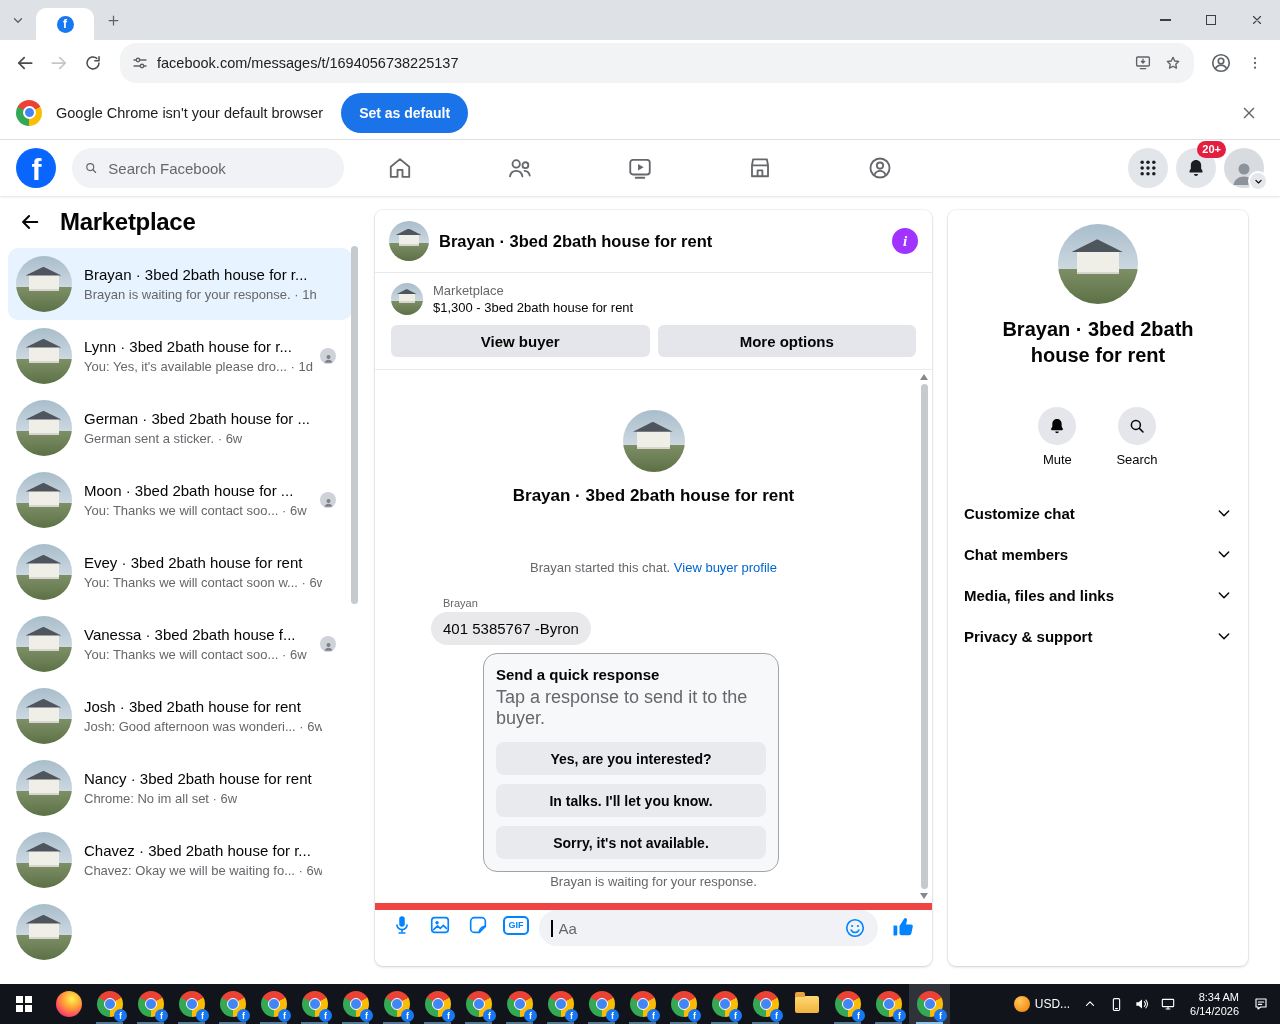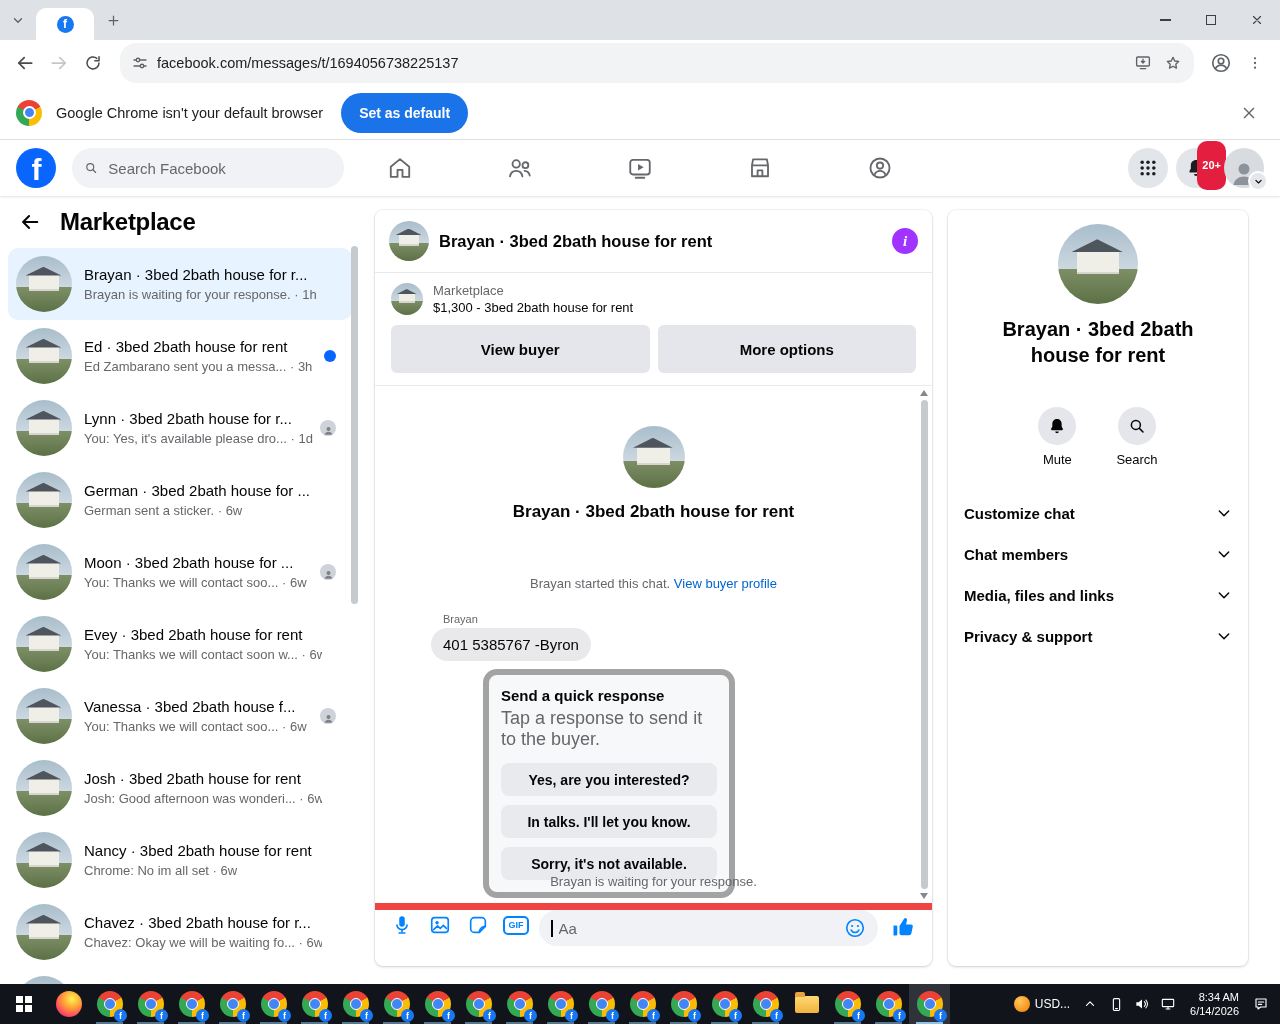--- a/index.html
+++ b/index.html
@@ -48,21 +48,21 @@
            display:flex;align-items:center;justify-content:center;font-size:30px;font-weight:700;cursor:pointer}
   .fb-logo::after{content:"f";margin-top:3px;margin-left:1px}
   .fb-search{width:272px;height:40px;margin-left:16px;background:#f0f2f5;border-radius:20px;display:flex;
              align-items:center;padding:0 12px;box-sizing:border-box;gap:8px;flex:none}
   .fb-search input{border:none;background:transparent;outline:none;font-size:15px;color:#050505;width:100%}
   .fb-nav{position:absolute;left:50%;transform:translateX(-50%);top:2px;display:flex;gap:10px}
   .fb-nav-item{width:110px;height:52px;border-radius:8px;color:#65676b;cursor:pointer}
   .fb-right{margin-left:auto;display:flex;align-items:center;gap:8px;margin-right:16px}
   .fb-circle{width:40px;height:40px;border-radius:50%;background:#e2e5ea;position:relative;color:#1c1e21;cursor:pointer;flex:none}
   .badge{position:absolute;top:-7px;right:-10px;background:#e41e3f;color:#fff;font-size:11px;font-weight:700;
-         border-radius:10px;padding:19px 5px;line-height:1}
+         border-radius:10px;padding:3px 5px;line-height:1}
   .fb-avatar{width:40px;height:40px;border-radius:50%;background:#d8dbe0;position:relative;cursor:pointer;flex:none}
   .fb-avatar .photo{position:absolute;inset:0;border-radius:50%;overflow:hidden;display:flex;align-items:flex-end;justify-content:center}
   .fb-avatar .chev{position:absolute;right:-4px;bottom:-3px;width:16px;height:16px;border-radius:50%;
                    background:#e4e6eb;border:2px solid #fff;color:#050505}
 
   
   .sidebar{position:absolute;left:0;top:196px;width:360px;bottom:40px;background:#fff;overflow:hidden}
   .sb-head{height:52px;display:flex;align-items:center;padding:0 16px;gap:16px}
   .back-arrow{width:28px;height:28px;color:#050505;cursor:pointer}
   .sb-title{font-size:24px;font-weight:800;letter-spacing:-.3px}
@@ -97,31 +97,31 @@
   .cp-head{height:62px;display:flex;align-items:center;padding:0 14px;gap:10px;border-bottom:1px solid #e8eaee;flex:none}
   .cp-title{font-size:16.5px;font-weight:700;flex:1}
   .info-btn{width:26px;height:26px;border-radius:50%;background:#a033ff;color:#fff;font-weight:700;font-style:italic;
             font-size:15px;font-family:"Liberation Serif",serif;cursor:pointer}
   .info-btn::after{content:"i"}
   .mp-strip{padding:10px 16px 12px;border-bottom:1px solid #e8eaee;flex:none}
   .mp-row{display:flex;align-items:center;gap:10px}
   .mp-label{font-size:13px;color:#65676b}
   .mp-listing{font-size:13px;color:#050505;margin-top:2px}
   .mp-btns{display:flex;gap:8px;margin-top:10px}
-  .mp-btn{flex:1;height:48px;background:#e4e6eb;border:none;border-radius:6px;font-size:15px;font-weight:600;
+  .mp-btn{flex:1;height:32px;background:#e4e6eb;border:none;border-radius:6px;font-size:15px;font-weight:600;
           color:#050505;cursor:pointer}
   .cp-body{flex:1;position:relative;overflow:hidden}
   .intro{display:flex;flex-direction:column;align-items:center;margin-top:40px}
   .intro-title{font-size:17px;font-weight:700;margin-top:14px}
   .started{text-align:center;font-size:13px;color:#65676b;margin-top:54px}
   .link{color:#0064d1;cursor:pointer}
   .msg-block{margin:22px 0 0 56px}
   .msg-sender{font-size:11px;color:#65676b;margin:0 0 3px 12px}
   .bubble{display:inline-block;background:#e9e9eb;border-radius:18px;padding:8px 12px;font-size:15px}
-  .quick-card{margin:8px 0 0 52px;width:252px;background:#f7f8fa;border:6px solid #a3a3a3;border-radius:14px;
+  .quick-card{margin:8px 0 0 52px;width:296px;background:#f7f8fa;border:1px solid #a3a3a3;border-radius:14px;
               padding:12px;box-sizing:border-box}
   .qc-title{font-size:15px;font-weight:700}
   .qc-sub{font-size:18px;color:#65676b;margin-top:4px}
   .qc-btn{margin-top:9px;width:100%;height:33px;background:#e8eaee;border:none;border-radius:8px;font-size:14px;
           font-weight:600;color:#050505;cursor:pointer}
   .qc-btn:first-of-type{margin-top:13px}
   .waiting{position:absolute;left:0;right:0;bottom:14px;text-align:center;font-size:13px;color:#65676b}
   .msg-scrollbar{position:absolute;right:2px;top:4px;bottom:4px;width:12px;display:flex;flex-direction:column;
                  align-items:center;cursor:pointer}
   .arr{width:0;height:0;border-left:4px solid transparent;border-right:4px solid transparent}
@@ -375,28 +375,20 @@
     <div class="chat-list">
 
       <div class="chat-row selected">
         <div class="house av56"></div>
         <div class="chat-texts">
           <div class="chat-name">Brayan · 3bed 2bath house for r...</div>
           <div class="cpline"><span>Brayan is waiting for your response.</span><span class="chat-time">1h</span></div>
         </div>
       </div>
 
-      <div class="chat-row">
-        <div class="house av56"></div>
-        <div class="chat-texts">
-          <div class="chat-name">Ed · 3bed 2bath house for rent</div>
-          <div class="cpline"><span>Ed Zambarano sent you a messa...</span><span class="chat-time">3h</span></div>
-        </div>
-        <span class="unread-dot"></span>
-      </div>
 
       <div class="chat-row">
         <div class="house av56"></div>
         <div class="chat-texts">
           <div class="chat-name">Lynn · 3bed 2bath house for r...</div>
           <div class="cpline"><span>You: Yes, it's available please dro...</span><span class="chat-time">1d</span></div>
         </div>
         <span class="seen-av">
             <svg width="11" height="11" viewBox="0 0 24 24" fill="#7c828a">
               <circle cx="12" cy="8.8" r="4.4"></circle>

